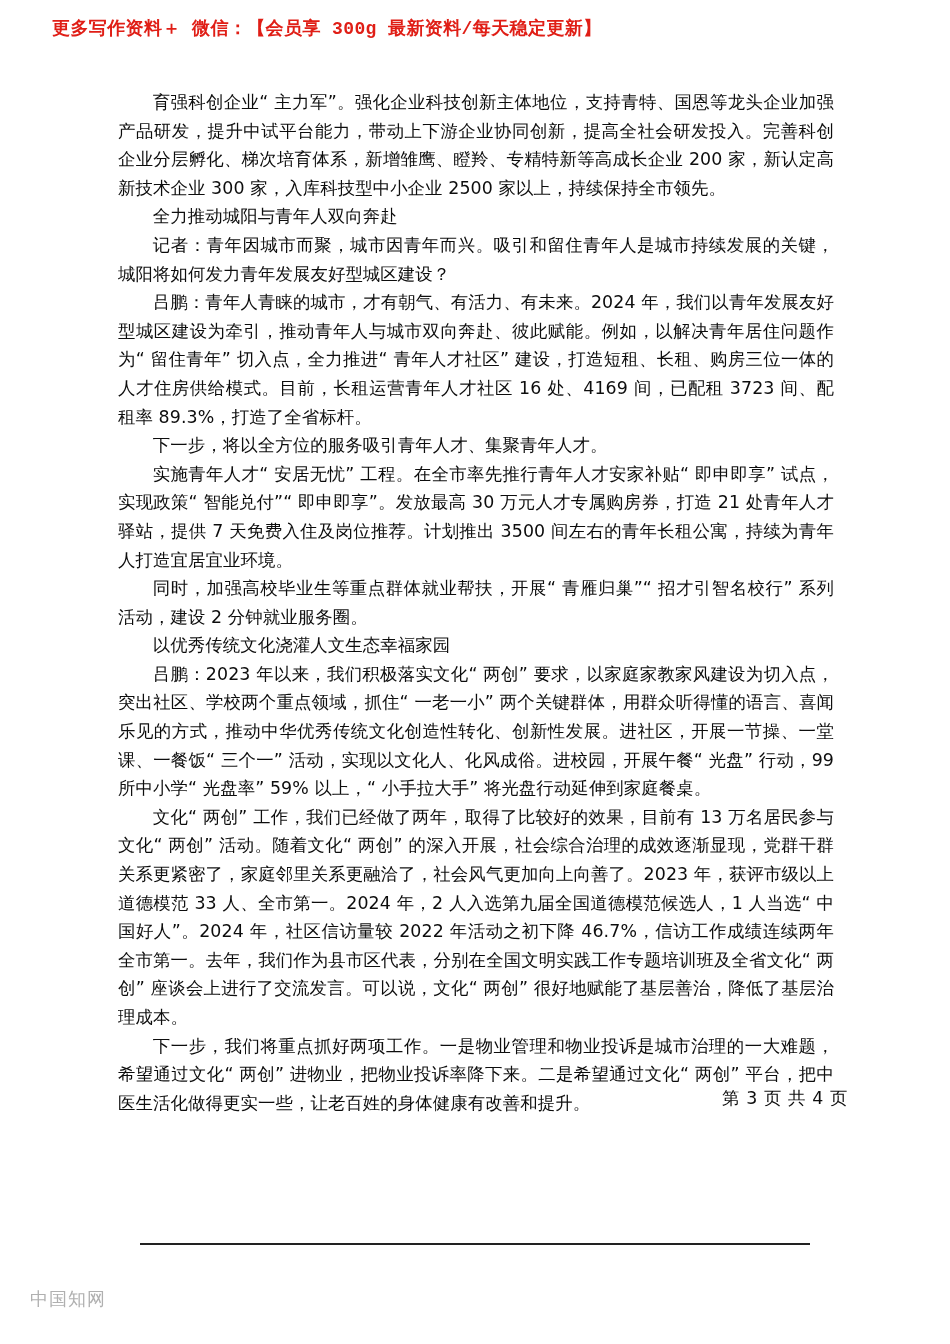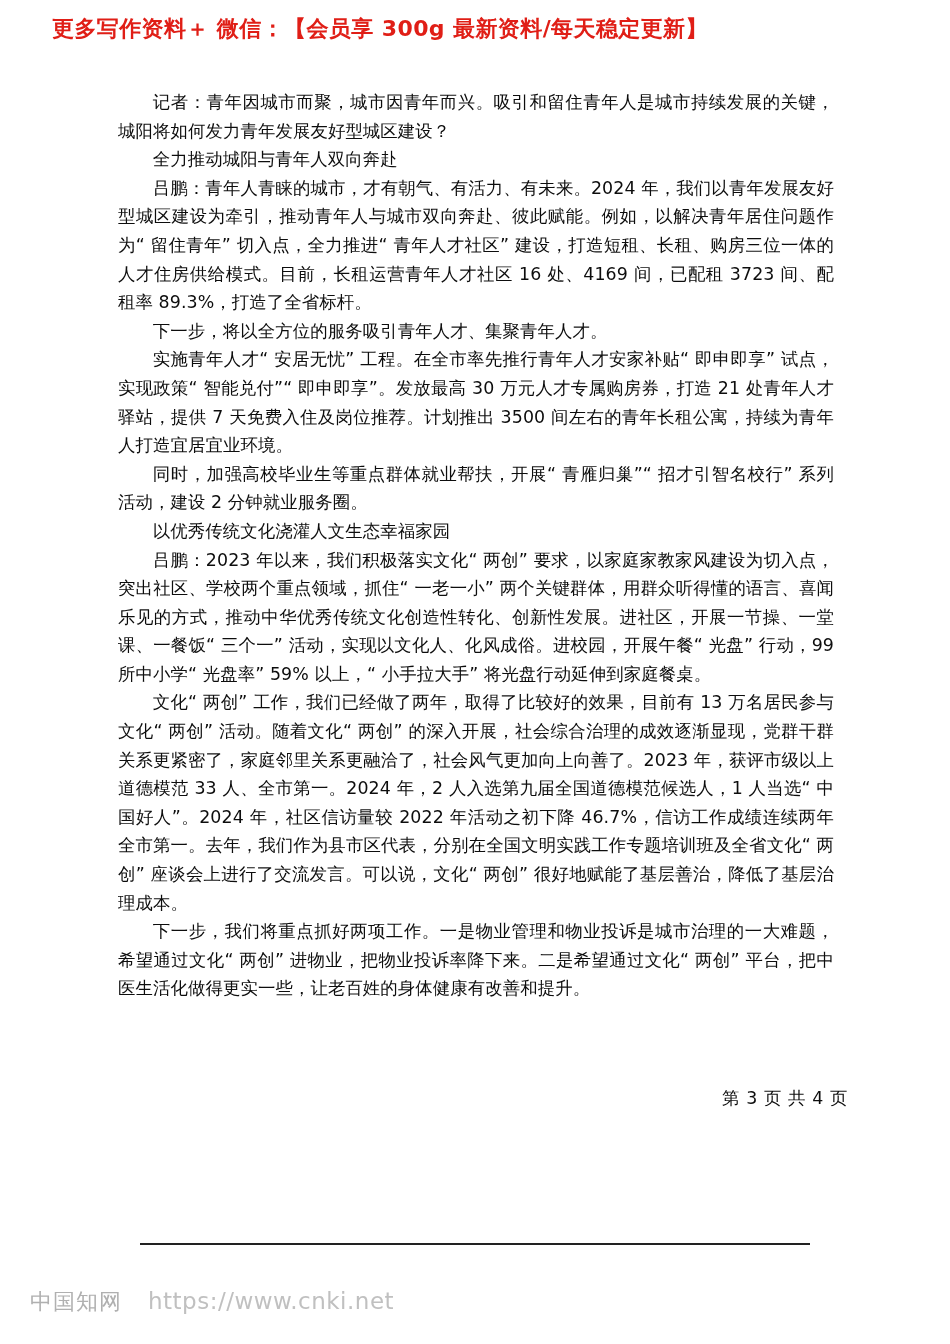--- a/index.html
+++ b/index.html
@@ -14,26 +14,27 @@
     font-family: "DejaVu Sans", "Liberation Sans", sans-serif;
     overflow: hidden;
   }
 
   
   .promo-banner {
     position: absolute;
     left: 52px;
     top: 14px;
     width: 700px;
-    font-size: 22px;
+    font-size: 18px;
     font-weight: 700;
     color: #e01e16;
     letter-spacing: 0.4px;
     white-space: nowrap;
     line-height: 30px;
+    font-family: Liberation Mono, monospace;
   }
 
   
   .doc-body {
     position: absolute;
     left: 118px;
     top: 88px;
     width: 716px;
   }
   .para {
@@ -74,48 +75,48 @@
   .watermark {
     position: absolute;
     left: 30px;
     top: 1287px;
     display: flex;
     align-items: baseline;
     gap: 26px;
     color: #b6b6b6;
   }
   .watermark-name {
-    font-size: 22px;
+    font-size: 18px;
     letter-spacing: 1px;
     color: #b0b0b0;
   }
   .watermark-url {
     font-size: 23px;
     letter-spacing: 0.5px;
     color: #c0c0c0;
   }
 </style>
 </head>
 <body>
 
 <div class="promo-banner">更多写作资料＋ 微信：【会员享 300g 最新资料/每天稳定更新】</div>
 
 <div class="doc-body">
+  <p class="para indent">育强科创企业“ 主力军”。强化企业科技创新主体地位，支持青特、国恩等龙头企业加强产品研发，提升中试平台能力，带动上下游企业协同创新，提高全社会研发投入。完善科创企业分层孵化、梯次培育体系，新增雏鹰、瞪羚、专精特新等高成长企业 200 家，新认定高新技术企业 300 家，入库科技型中小企业 2500 家以上，持续保持全市领先。</p>
+  <p class="para indent">全力推动城阳与青年人双向奔赴</p>
   <p class="para indent">记者：青年因城市而聚，城市因青年而兴。吸引和留住青年人是城市持续发展的关键，城阳将如何发力青年发展友好型城区建设？</p>
-  <p class="para indent">全力推动城阳与青年人双向奔赴</p>
   <p class="para indent">吕鹏：青年人青睐的城市，才有朝气、有活力、有未来。2024 年，我们以青年发展友好型城区建设为牵引，推动青年人与城市双向奔赴、彼此赋能。例如，以解决青年居住问题作为“ 留住青年” 切入点，全力推进“ 青年人才社区” 建设，打造短租、长租、购房三位一体的人才住房供给模式。目前，长租运营青年人才社区 16 处、4169 间，已配租 3723 间、配租率 89.3%，打造了全省标杆。</p>
   <p class="para indent">下一步，将以全方位的服务吸引青年人才、集聚青年人才。</p>
   <p class="para indent">实施青年人才“ 安居无忧” 工程。在全市率先推行青年人才安家补贴“ 即申即享” 试点，实现政策“ 智能兑付”“ 即申即享”。发放最高 30 万元人才专属购房券，打造 21 处青年人才驿站，提供 7 天免费入住及岗位推荐。计划推出 3500 间左右的青年长租公寓，持续为青年人打造宜居宜业环境。</p>
   <p class="para indent">同时，加强高校毕业生等重点群体就业帮扶，开展“ 青雁归巢”“ 招才引智名校行” 系列活动，建设 2 分钟就业服务圈。</p>
   <p class="para indent">以优秀传统文化浇灌人文生态幸福家园</p>
   <p class="para indent">吕鹏：2023 年以来，我们积极落实文化“ 两创” 要求，以家庭家教家风建设为切入点，突出社区、学校两个重点领域，抓住“ 一老一小” 两个关键群体，用群众听得懂的语言、喜闻乐见的方式，推动中华优秀传统文化创造性转化、创新性发展。进社区，开展一节操、一堂课、一餐饭“ 三个一” 活动，实现以文化人、化风成俗。进校园，开展午餐“ 光盘” 行动，99 所中小学“ 光盘率” 59% 以上，“ 小手拉大手” 将光盘行动延伸到家庭餐桌。</p>
   <p class="para indent">文化“ 两创” 工作，我们已经做了两年，取得了比较好的效果，目前有 13 万名居民参与文化“ 两创” 活动。随着文化“ 两创” 的深入开展，社会综合治理的成效逐渐显现，党群干群关系更紧密了，家庭邻里关系更融洽了，社会风气更加向上向善了。2023 年，获评市级以上道德模范 33 人、全市第一。2024 年，2 人入选第九届全国道德模范候选人，1 人当选“ 中国好人”。2024 年，社区信访量较 2022 年活动之初下降 46.7%，信访工作成绩连续两年全市第一。去年，我们作为县市区代表，分别在全国文明实践工作专题培训班及全省文化“ 两创” 座谈会上进行了交流发言。可以说，文化“ 两创” 很好地赋能了基层善治，降低了基层治理成本。</p>
   <p class="para indent">下一步，我们将重点抓好两项工作。一是物业管理和物业投诉是城市治理的一大难题，希望通过文化“ 两创” 进物业，把物业投诉率降下来。二是希望通过文化“ 两创” 平台，把中医生活化做得更实一些，让老百姓的身体健康有改善和提升。</p>
 </div>
 
 <div class="page-indicator">第 3 页 共 4 页</div>
 
 <div class="footer-rule"></div>
 
 <div class="watermark">
   <span class="watermark-name">中国知网</span>
-  <span class="watermark-url">https://www.cnki.net</span>
 </div>
 
 </body></html>

